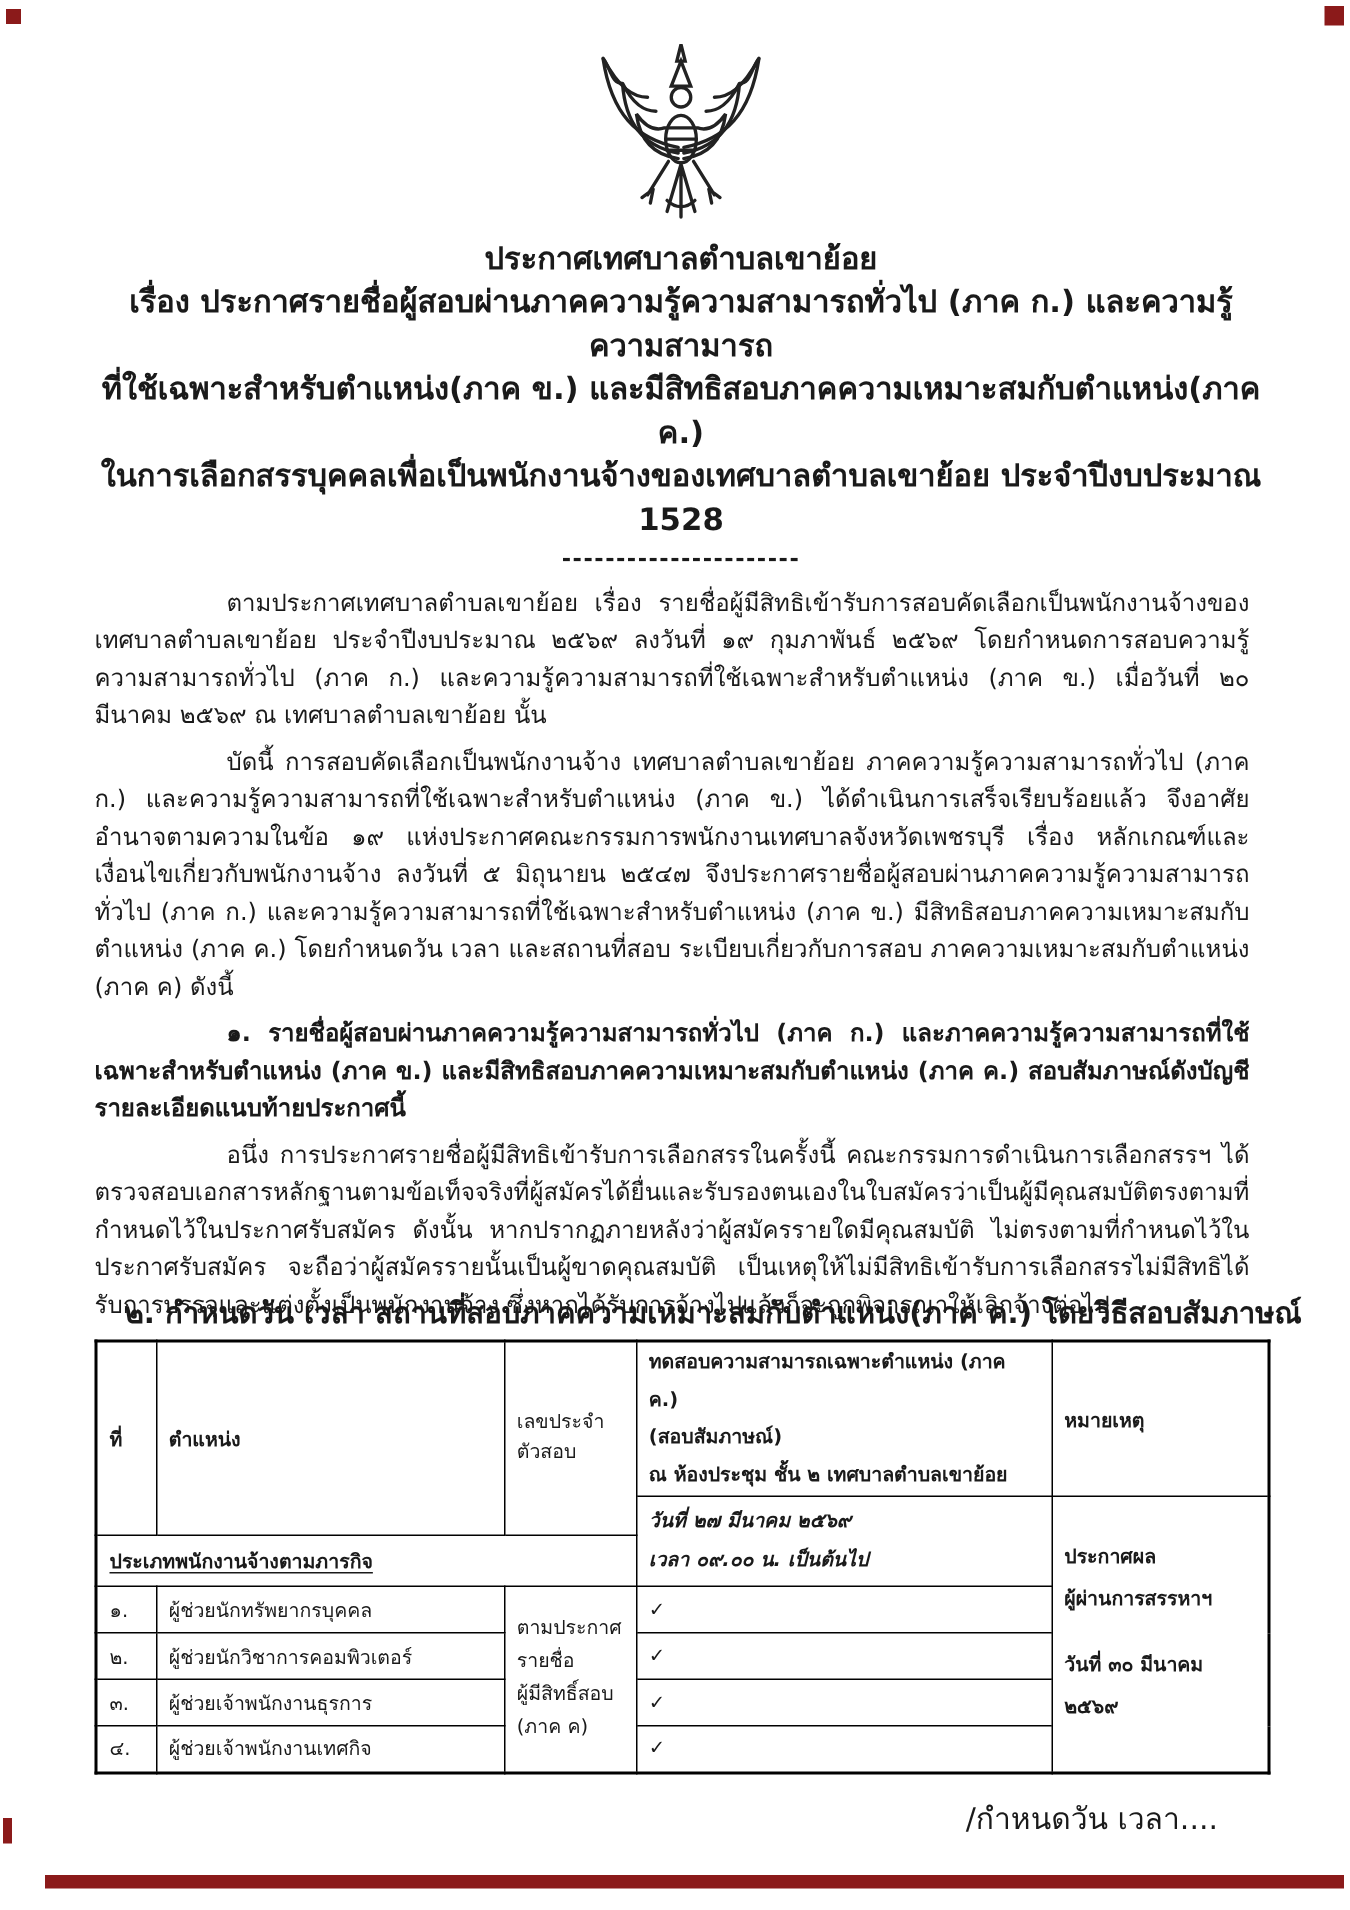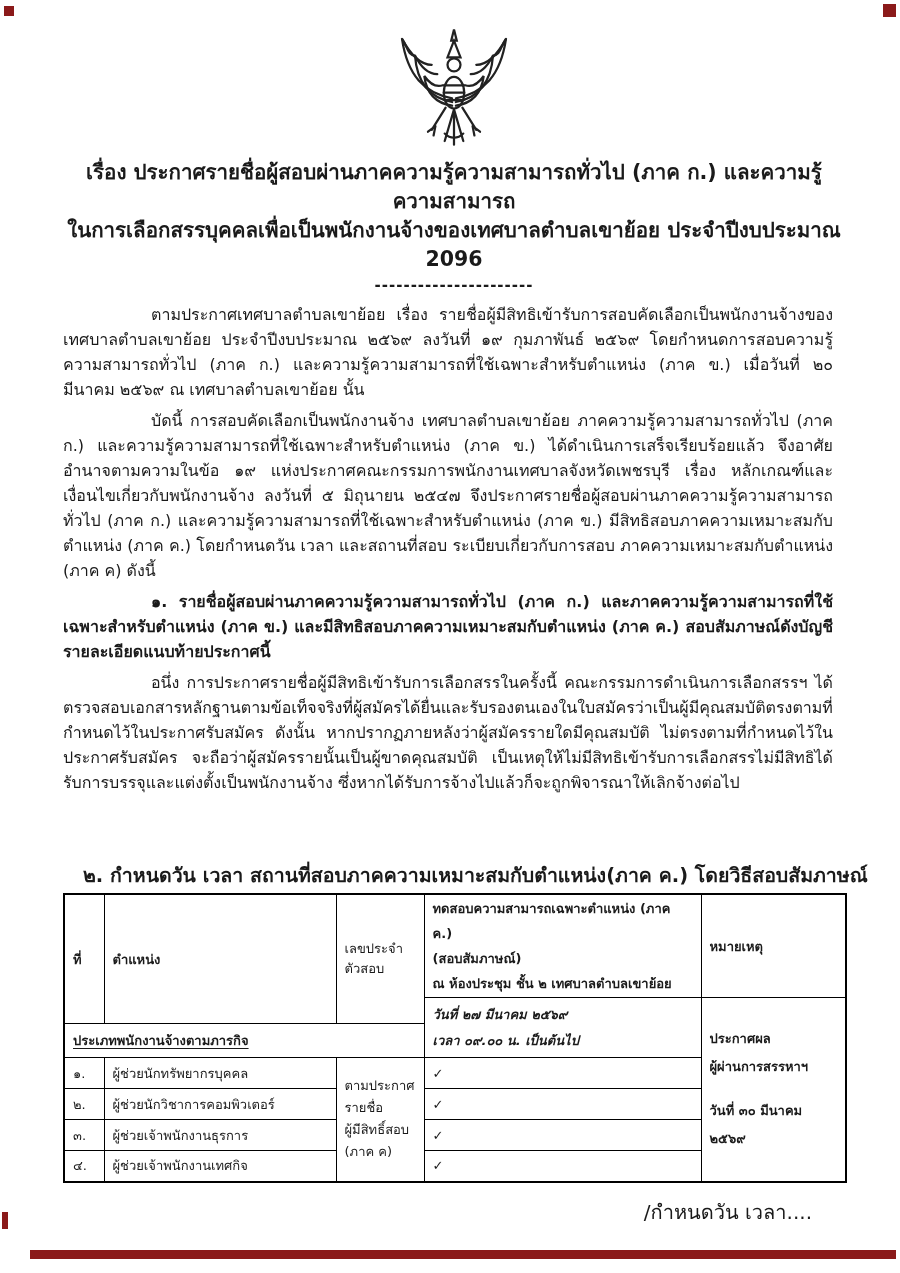--- a/index.html
+++ b/index.html
@@ -133,22 +133,24 @@
           <path d="M71 90 L56 114 M60 110 L52 116 M60 110 L58 120"></path>
           <path d="M89 90 L104 114 M100 110 L108 116 M100 110 L102 120"></path>
 
           <path d="M80 92 L70 126 M80 92 L80 130 M80 92 L90 126"></path>
           <path d="M70 118 C76 124 84 124 90 118"></path>
         </g>
       </svg>
     </div>
 
     <div class="title-block">
+      <div>ประกาศเทศบาลตำบลเขาย้อย</div>
       <div>เรื่อง  ประกาศรายชื่อผู้สอบผ่านภาคความรู้ความสามารถทั่วไป (ภาค ก.) และความรู้ความสามารถ</div>
-      <div>ในการเลือกสรรบุคคลเพื่อเป็นพนักงานจ้างของเทศบาลตำบลเขาย้อย  ประจำปีงบประมาณ 2096</div>
+      <div>ที่ใช้เฉพาะสำหรับตำแหน่ง(ภาค ข.) และมีสิทธิสอบภาคความเหมาะสมกับตำแหน่ง(ภาค ค.)</div>
+      <div>ในการเลือกสรรบุคคลเพื่อเป็นพนักงานจ้างของเทศบาลตำบลเขาย้อย  ประจำปีงบประมาณ 1528</div>
     </div>
     <div class="divider-line">----------------------</div>
 
     <p class="body-par">ตามประกาศเทศบาลตำบลเขาย้อย  เรื่อง  รายชื่อผู้มีสิทธิเข้ารับการสอบคัดเลือกเป็นพนักงานจ้างของเทศบาลตำบลเขาย้อย ประจำปีงบประมาณ ๒๕๖๙  ลงวันที่ ๑๙ กุมภาพันธ์ ๒๕๖๙  โดยกำหนดการสอบความรู้ความสามารถทั่วไป (ภาค ก.)  และความรู้ความสามารถที่ใช้เฉพาะสำหรับตำแหน่ง (ภาค ข.)  เมื่อวันที่ ๒๐ มีนาคม ๒๕๖๙  ณ เทศบาลตำบลเขาย้อย  นั้น</p>
     <p class="body-par">บัดนี้  การสอบคัดเลือกเป็นพนักงานจ้าง เทศบาลตำบลเขาย้อย ภาคความรู้ความสามารถทั่วไป (ภาค ก.) และความรู้ความสามารถที่ใช้เฉพาะสำหรับตำแหน่ง (ภาค ข.)  ได้ดำเนินการเสร็จเรียบร้อยแล้ว  จึงอาศัยอำนาจตามความในข้อ ๑๙ แห่งประกาศคณะกรรมการพนักงานเทศบาลจังหวัดเพชรบุรี เรื่อง หลักเกณฑ์และเงื่อนไขเกี่ยวกับพนักงานจ้าง ลงวันที่ ๕ มิถุนายน ๒๕๔๗ จึงประกาศรายชื่อผู้สอบผ่านภาคความรู้ความสามารถทั่วไป (ภาค ก.) และความรู้ความสามารถที่ใช้เฉพาะสำหรับตำแหน่ง (ภาค ข.)  มีสิทธิสอบภาคความเหมาะสมกับตำแหน่ง (ภาค ค.)  โดยกำหนดวัน เวลา และสถานที่สอบ ระเบียบเกี่ยวกับการสอบ ภาคความเหมาะสมกับตำแหน่ง (ภาค ค)  ดังนี้</p>
     <p class="body-par bold">๑. รายชื่อผู้สอบผ่านภาคความรู้ความสามารถทั่วไป (ภาค ก.) และภาคความรู้ความสามารถที่ใช้เฉพาะสำหรับตำแหน่ง (ภาค ข.) และมีสิทธิสอบภาคความเหมาะสมกับตำแหน่ง (ภาค ค.) สอบสัมภาษณ์ดังบัญชีรายละเอียดแนบท้ายประกาศนี้</p>
     <p class="body-par">อนึ่ง การประกาศรายชื่อผู้มีสิทธิเข้ารับการเลือกสรรในครั้งนี้  คณะกรรมการดำเนินการเลือกสรรฯ ได้ตรวจสอบเอกสารหลักฐานตามข้อเท็จจริงที่ผู้สมัครได้ยื่นและรับรองตนเองในใบสมัครว่าเป็นผู้มีคุณสมบัติตรงตามที่กำหนดไว้ในประกาศรับสมัคร ดังนั้น หากปรากฏภายหลังว่าผู้สมัครรายใดมีคุณสมบัติ  ไม่ตรงตามที่กำหนดไว้ในประกาศรับสมัคร จะถือว่าผู้สมัครรายนั้นเป็นผู้ขาดคุณสมบัติ เป็นเหตุให้ไม่มีสิทธิเข้ารับการเลือกสรรไม่มีสิทธิได้รับการบรรจุและแต่งตั้งเป็นพนักงานจ้าง  ซึ่งหากได้รับการจ้างไปแล้วก็จะถูกพิจารณาให้เลิกจ้างต่อไป</p>
   </div>
 
   <div class="bottom-block">

